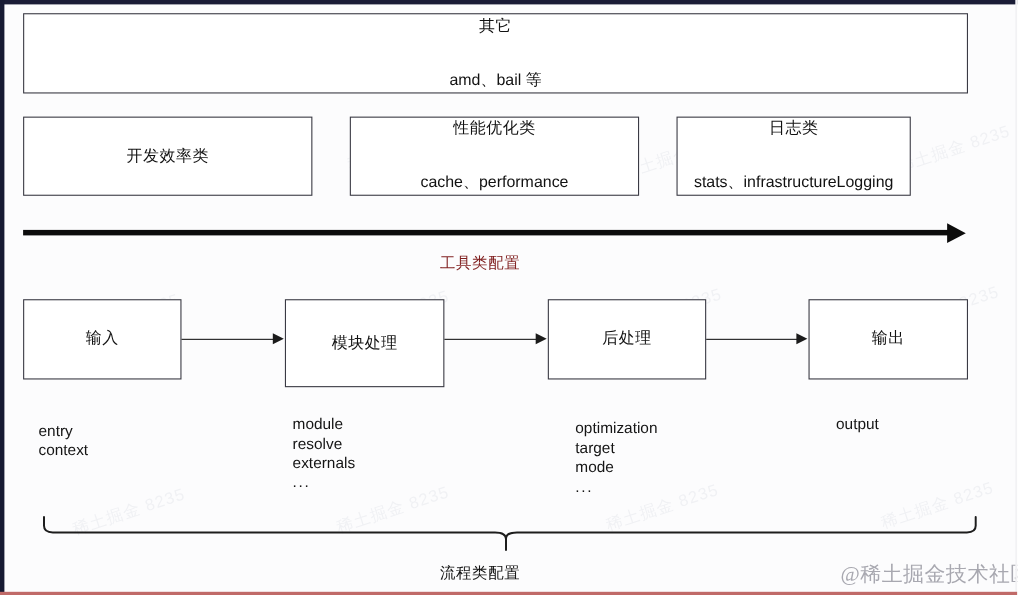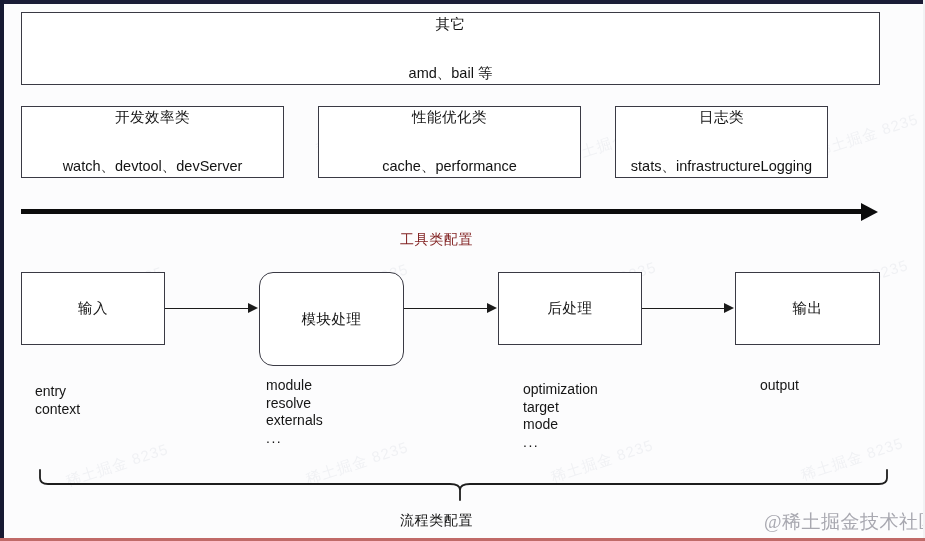--- a/index.html
+++ b/index.html
@@ -185,41 +185,40 @@
     <div class="wm" style="left:795px; top:446px;">稀土掘金 8235</div>
   </div>
 
   <div class="box" style="left:21px; top:12px; width:859px; height:73px;">
     <div class="line-cn">其它</div>
     <div class="line-en">amd、bail 等</div>
   </div>
 
   <div class="box" style="left:21px; top:106px; width:263px; height:72px;">
     <div class="line-cn">开发效率类</div>
-    <div class="line-en">watch、devtool、devServer</div>
   </div>
 
   <div class="box" style="left:318px; top:106px; width:263px; height:72px;">
     <div class="line-cn">性能优化类</div>
     <div class="line-en">cache、performance</div>
   </div>
 
   <div class="box" style="left:615px; top:106px; width:213px; height:72px;">
     <div class="line-cn">日志类</div>
     <div class="line-en">stats、infrastructureLogging</div>
   </div>
 
   <div class="tool-arrow-shaft" style="left:21px; top:209px; width:842px;"></div>
   <div class="tool-arrow-head" style="left:861px; top:202.5px;"></div>
   <div class="caption" style="left:400px; top:231px;">工具类配置</div>
 
   <div class="box" style="left:21px; top:272px; width:144px; height:73px;">
     <div class="line-cn">输入</div>
   </div>
-  <div class="box" style="left:259px; top:272px; width:145px; height:94px;border-radius:14px;">
+  <div class="box" style="left:259px; top:272px; width:145px; height:80px;">
     <div class="line-cn">模块处理</div>
   </div>
   <div class="box" style="left:735px; top:272px; width:145px; height:73px;">
     <div class="line-cn">输出</div>
   </div>
   <div class="box" style="left:498px; top:272px; width:144px; height:73px;">
     <div class="line-cn">后处理</div>
   </div>
 
   <div class="conn-shaft" style="left:165px; top:307.8px; width:84px;"></div>

